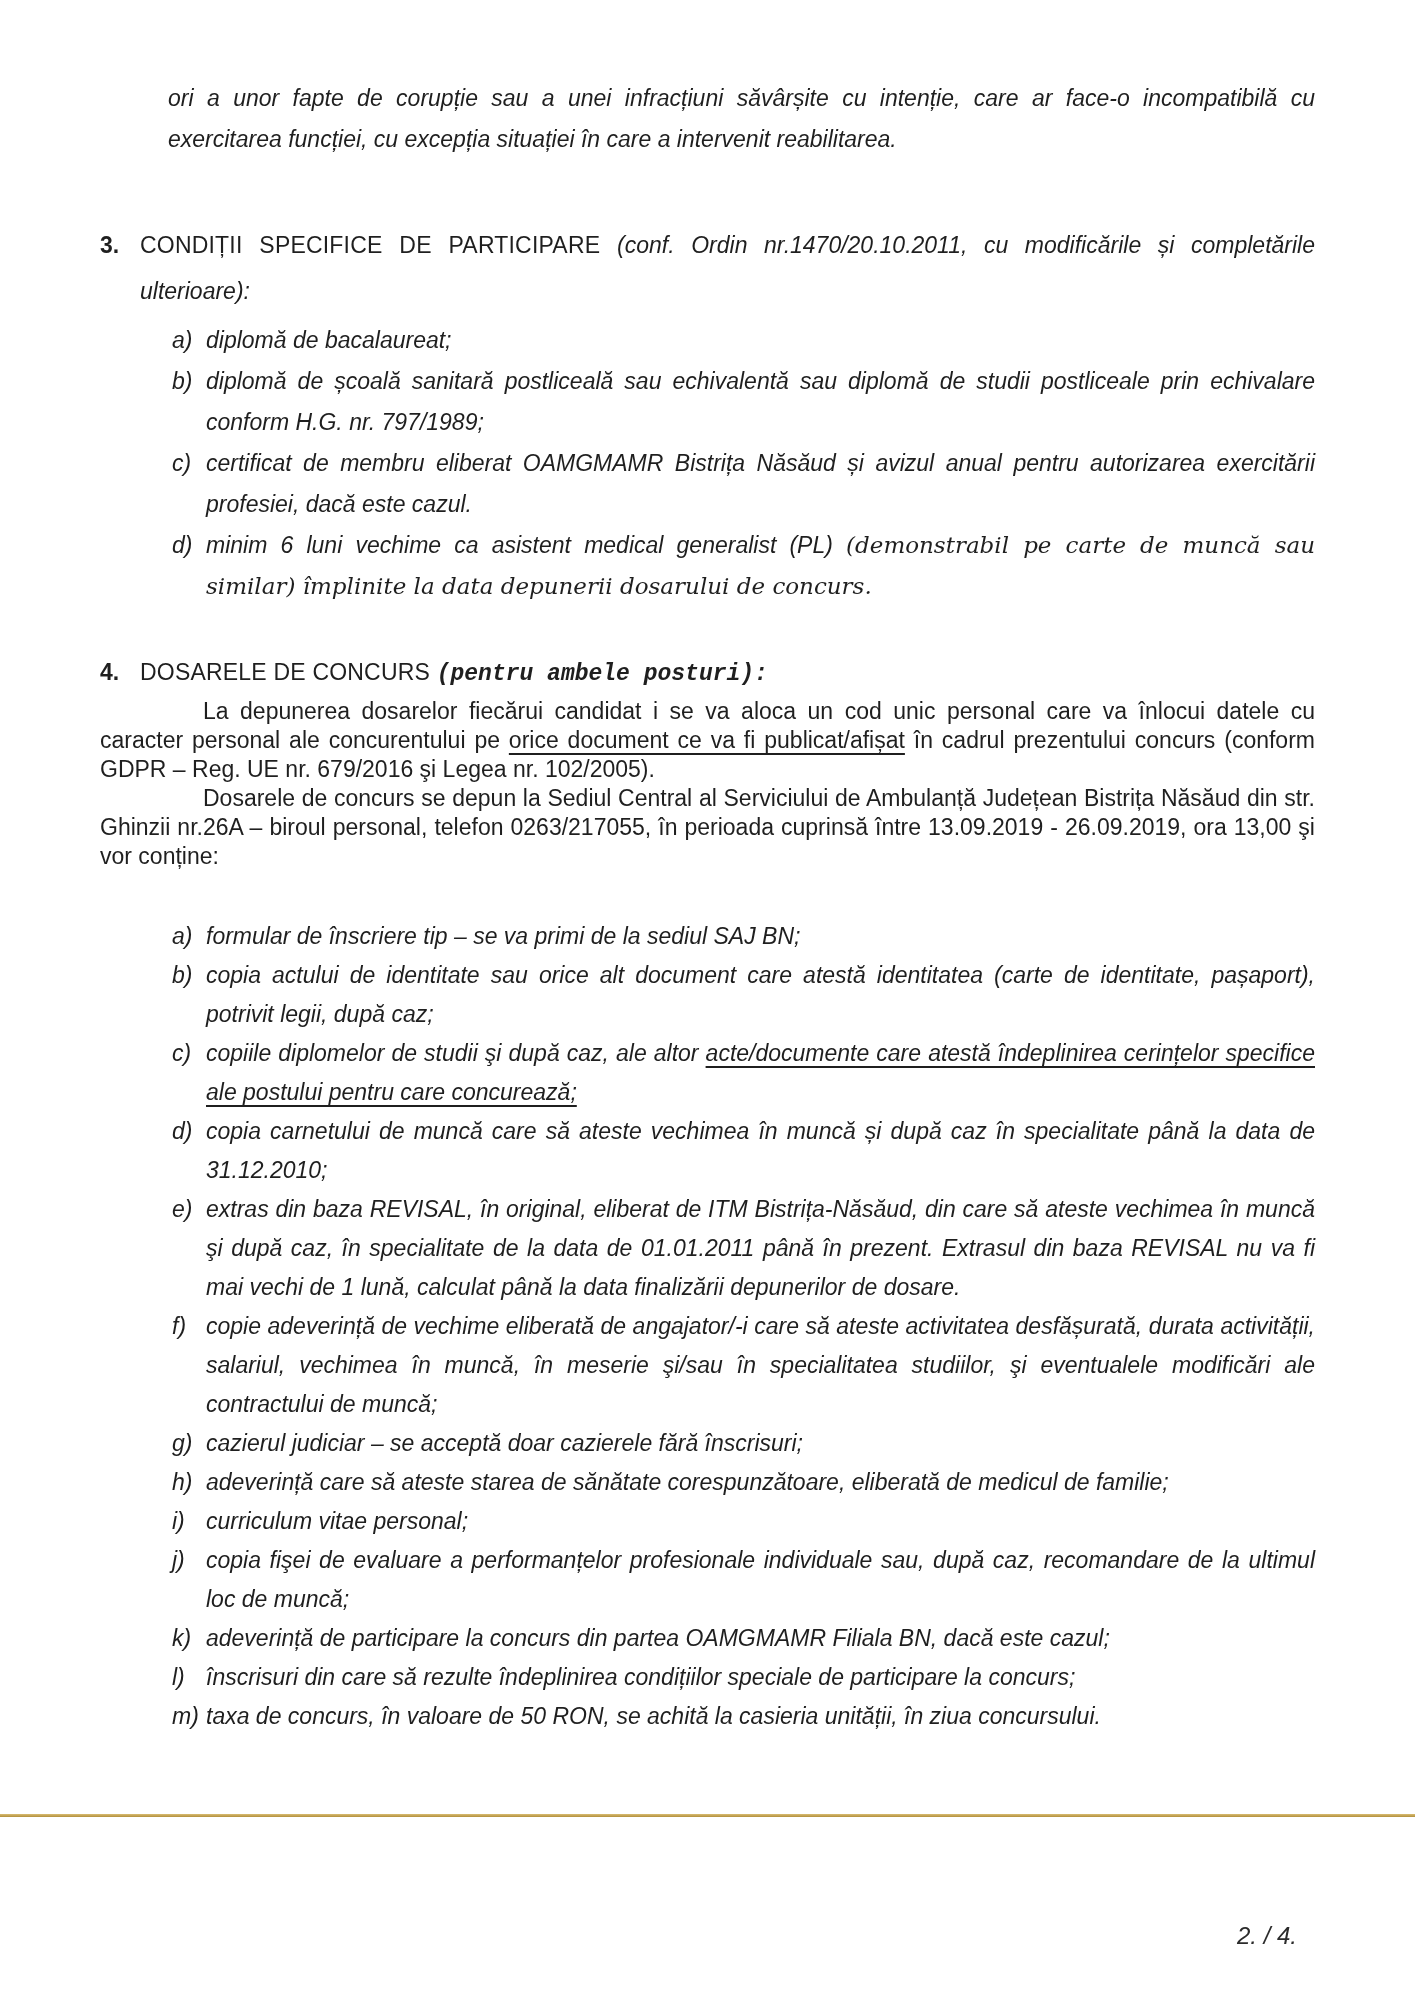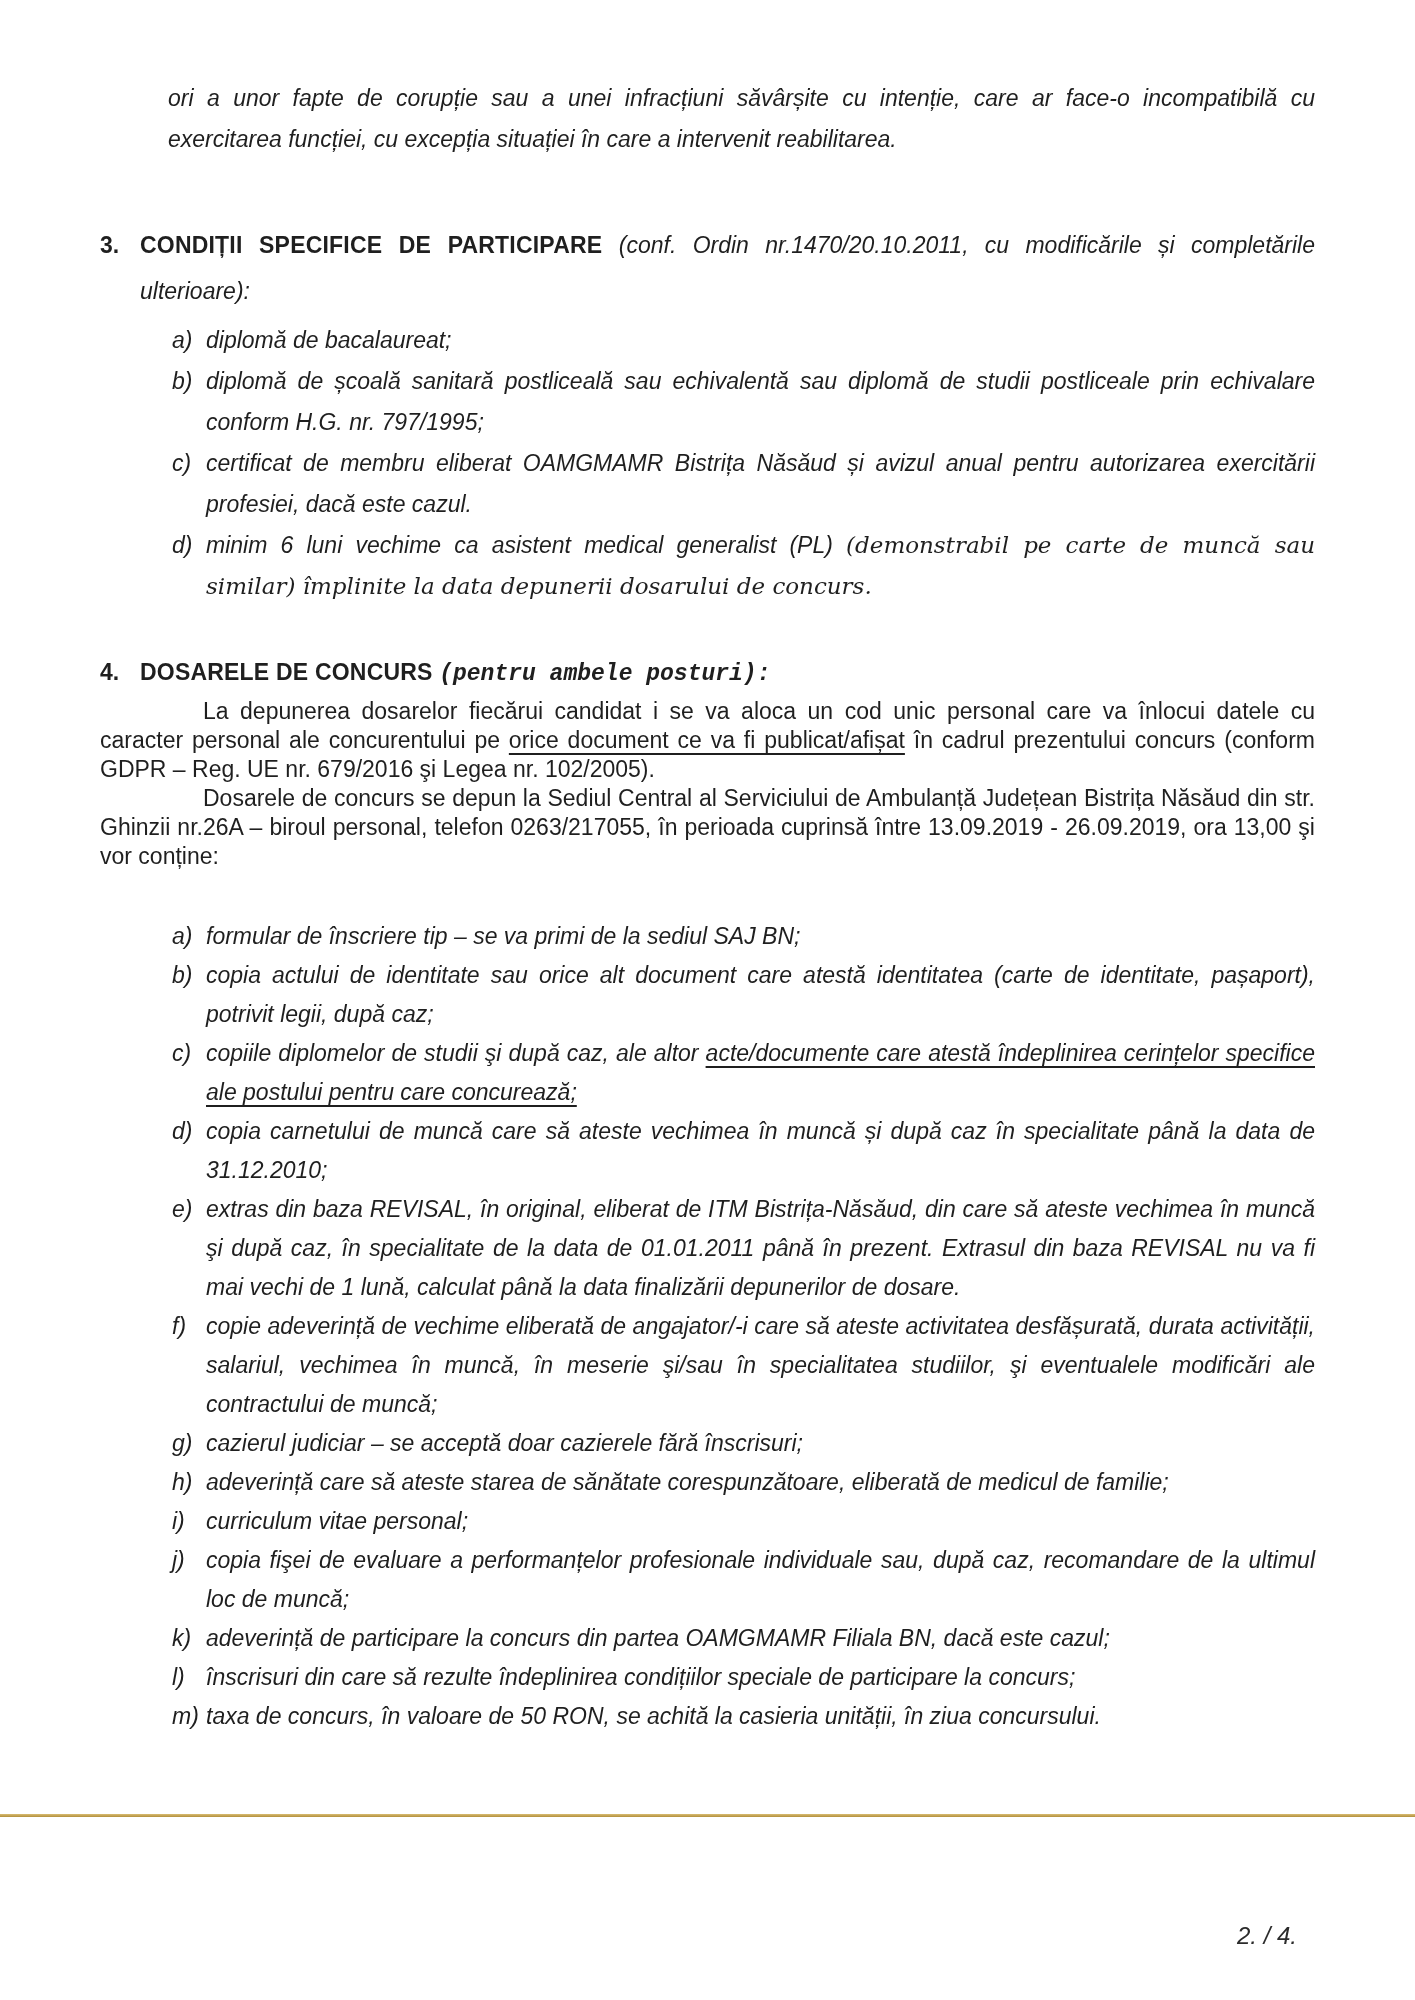--- a/index.html
+++ b/index.html
@@ -29,21 +29,21 @@
     display: flex;
     font-size: 23px;
     line-height: 46px;
     align-items: baseline;
   }
   .section-head .num {
     flex: 0 0 40px;
     font-weight: bold;
   }
   .section-head .head-text { flex: 1; text-align: justify; }
-  .section-head .title { font-weight: bold; letter-spacing: 0.2px; }
+  .section-head .title { font-weight: normal; letter-spacing: 0.2px; }
   .section-head .note { font-style: italic; }
   .s4 .note { font-weight: bold; font-family: Liberation Mono, monospace; }
   .sec3-head { margin-top: 62px; }
   .sec4-head { margin-top: 42px; }
   .sub-list { margin: 6px 0 0 72px; }
   .sub-item {
     display: flex;
     font-size: 23px;
     line-height: 41px;
   }
@@ -98,21 +98,21 @@
       <span class="head-text"><span class="title">CONDIȚII SPECIFICE DE PARTICIPARE </span><span class="note">(conf. Ordin nr.1470/20.10.2011, cu modificările și completările ulterioare):</span></span>
     </div>
 
     <div class="sub-list">
       <div class="sub-item">
         <span class="marker">a)</span>
         <span class="txt"><span>diplomă de bacalaureat;</span><span class="serif-italic"></span></span>
       </div>
       <div class="sub-item">
         <span class="marker">b)</span>
-        <span class="txt"><span>diplomă de școală sanitară postliceală sau echivalentă sau diplomă de studii postliceale prin echivalare conform H.G. nr. 797/1995;</span><span class="serif-italic"></span></span>
+        <span class="txt"><span>diplomă de școală sanitară postliceală sau echivalentă sau diplomă de studii postliceale prin echivalare conform H.G. nr. 797/1989;</span><span class="serif-italic"></span></span>
       </div>
       <div class="sub-item">
         <span class="marker">c)</span>
         <span class="txt"><span>certificat de membru eliberat OAMGMAMR Bistrița Năsăud și avizul anual pentru autorizarea exercitării profesiei, dacă este cazul.</span><span class="serif-italic"></span></span>
       </div>
       <div class="sub-item">
         <span class="marker">d)</span>
         <span class="txt"><span>minim 6 luni vechime ca asistent medical generalist (PL) </span><span class="serif-italic">(demonstrabil pe carte de muncă sau similar) împlinite la data depunerii dosarului de concurs.</span></span>
       </div>
     </div>

